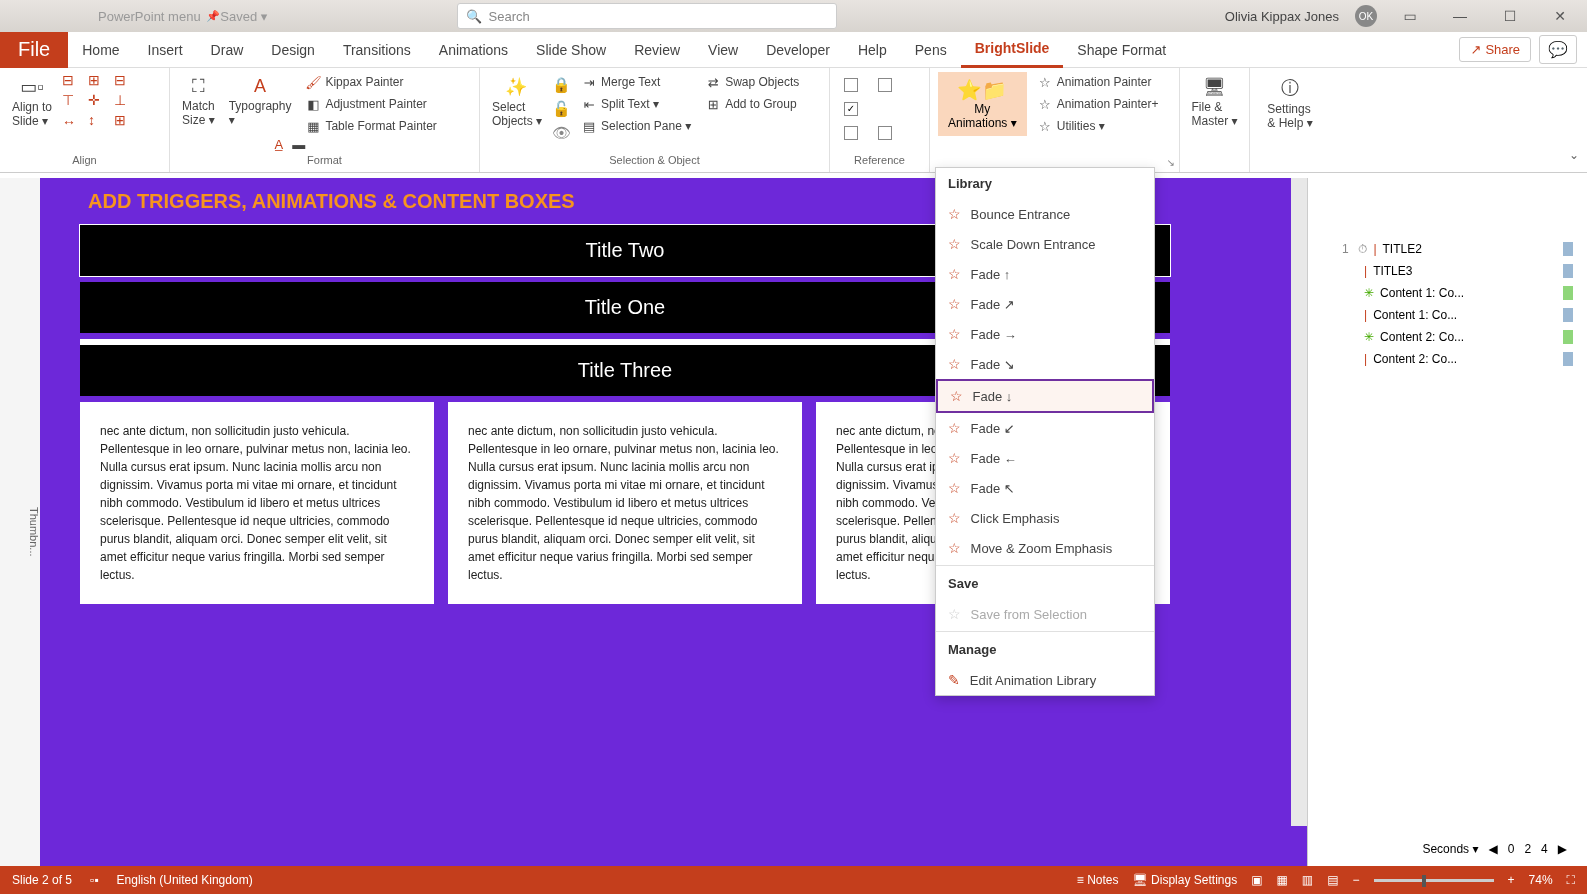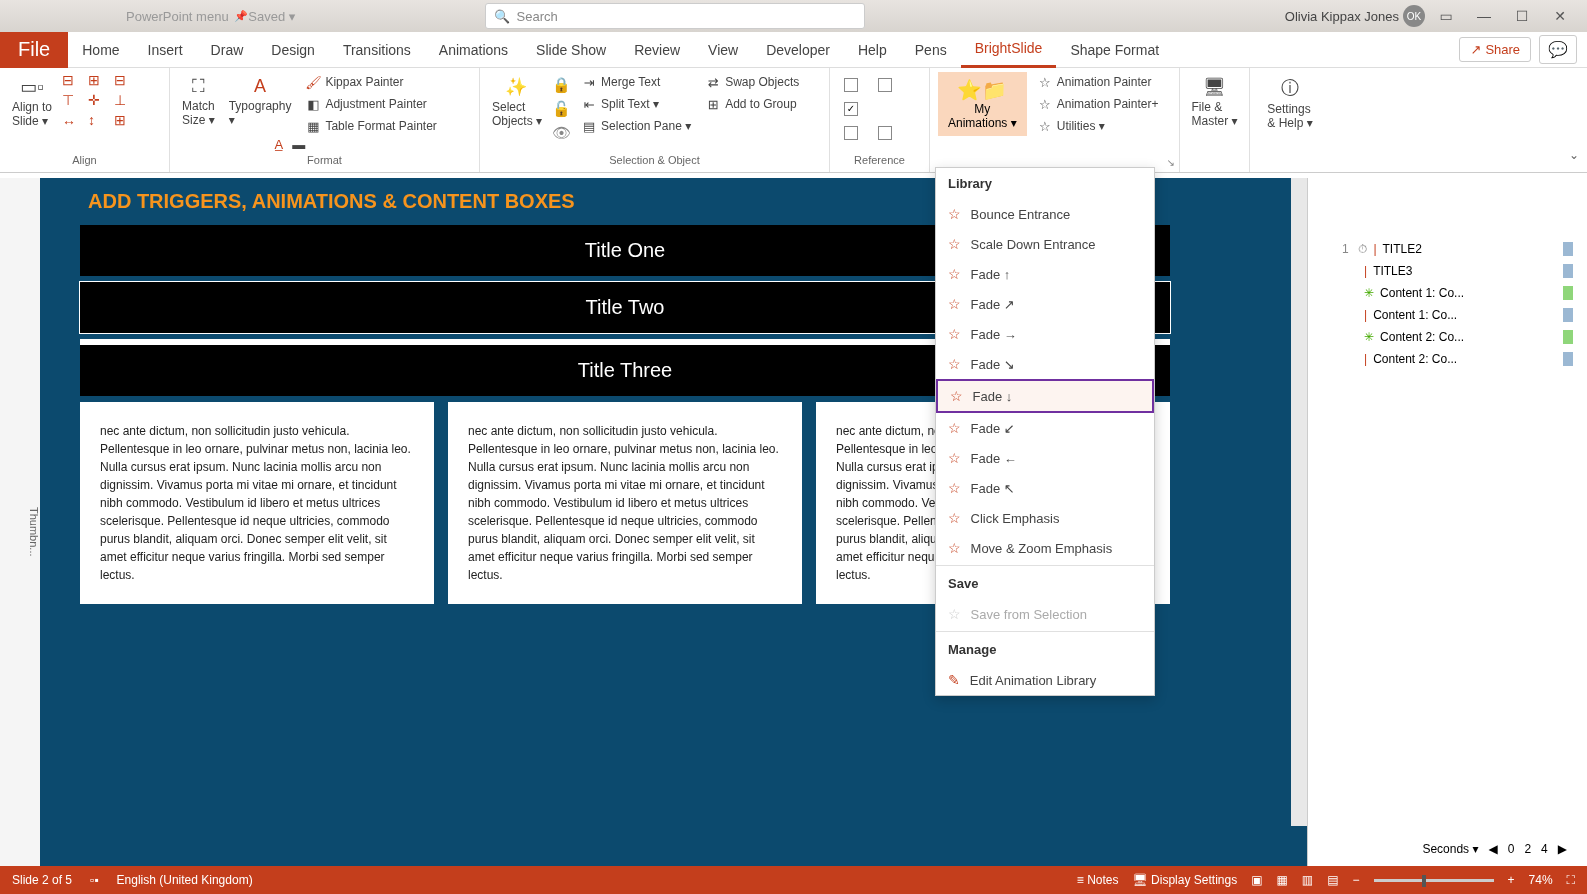--- a/index.html
+++ b/index.html
@@ -1,27 +1,27 @@
 <!DOCTYPE html>
 <html><head>
 <meta charset="utf-8">
 <style>
 *{margin:0;padding:0;box-sizing:border-box;font-family:"Segoe UI",sans-serif}
 body{width:1587px;height:894px;background:#fff;overflow:hidden;position:relative}
 .titlebar{height:32px;background:linear-gradient(to bottom,#e8e4e0,#d8d4cf);display:flex;align-items:center;padding:0 10px;font-size:13px;color:#444}
-.titlebar .docname{margin-left:116px;color:#999}
+.titlebar .docname{margin-left:88px;color:#999}
 .searchbox{margin-left:190px;width:380px;height:26px;background:#fff;border:1px solid #ccc;border-radius:3px;display:flex;align-items:center;padding:0 8px;color:#888}
 .searchicon{margin-right:6px}
-.titlebar .user{margin-left:auto;display:flex;align-items:center;gap:4px}
+.titlebar .user{margin-left:auto;display:flex;align-items:center;gap:16px}
 .avatar{width:22px;height:22px;background:#888;border-radius:50%;color:#fff;font-size:10px;display:flex;align-items:center;justify-content:center}
 .winbtn{width:34px;text-align:center;font-size:14px;color:#555;cursor:pointer}
 .tabsrow{height:36px;display:flex;align-items:center;border-bottom:1px solid #ddd}
 .filetab{background:#c43e1c;color:#fff;height:36px;padding:0 18px;display:flex;align-items:center;font-size:20px}
 .tab{padding:0 14px;height:36px;display:flex;align-items:center;font-size:14px;color:#444;cursor:pointer}
-.tab.active{color:#c43e1c;border-bottom:3px solid #c43e1c;font-weight:400}
+.tab.active{color:#c43e1c;border-bottom:3px solid #c43e1c;font-weight:700}
 .sharebtn{margin-left:auto;border:1px solid #ccc;padding:4px 10px;font-size:13px;color:#c43e1c;border-radius:3px;display:flex;align-items:center;gap:4px}
 .commentbtn{margin-left:8px;margin-right:10px;border:1px solid #ccc;padding:4px 8px;border-radius:3px;color:#c43e1c}
 .ribbon{height:105px;background:#fff;display:flex;border-bottom:1px solid #ccc}
 .rgroup{border-right:1px solid #e0e0e0;padding:4px 8px;display:flex;flex-direction:column;justify-content:space-between;position:relative}
 .rgroup .glabel{font-size:11px;text-align:center;color:#666;padding-bottom:2px}
 .rgcontent{display:flex;gap:6px;align-items:flex-start;flex:1}
 .rbtntall{display:flex;flex-direction:column;align-items:center;justify-content:center;gap:2px;font-size:12px;padding:4px;cursor:pointer;color:#444}
 .rbtntall .ricon{font-size:18px}
 .rstack{display:flex;flex-direction:column;gap:2px}
 .rbtn{display:flex;align-items:center;gap:4px;font-size:12px;padding:2px 4px;color:#444;cursor:pointer}
@@ -32,21 +32,21 @@
 .myanimbtn{background:#fad7bd;display:flex;flex-direction:column;align-items:center;justify-content:center;padding:6px 10px;cursor:pointer;font-size:12px}
 .dropdown{position:absolute;top:167px;left:935px;width:220px;background:#fff;border:1px solid #ccc;box-shadow:0 4px 12px rgba(0,0,0,0.2);z-index:100;font-size:13px}
 .ddheader{font-weight:bold;padding:8px 12px;color:#333}
 .dditem{display:flex;align-items:center;gap:10px;padding:7px 12px;cursor:pointer;color:#444}
 .dditem .staricon{color:#c43e1c;font-size:14px}
 .dditem.highlighted{border:2px solid #7030a0;background:#fdf4f0}
 .dditem.disabled{color:#aaa}
 .ddsep{border-top:1px solid #e0e0e0;margin:2px 0}
 .workspace{position:absolute;top:178px;left:0;right:0;bottom:28px;display:flex}
 .thumbrail{width:40px;background:#f5f5f5;writing-mode:vertical-rl;text-align:center;font-size:11px;color:#666;padding-top:20px}
-.canvas{flex:1;background:#0c4a6e;position:relative;overflow:hidden}
+.canvas{flex:1;background:#6d28d9;position:relative;overflow:hidden}
 .slide{position:absolute;top:0;left:40px;width:1090px;height:560px}
 .slidetitle{color:#f7941d;font-weight:bold;font-size:20px;padding:12px 8px}
 .titlebar-box{background:#000;color:#fff;text-align:center;padding:14px;font-size:20px;margin-bottom:6px}
 .titlebar-box.selected{outline:1px solid #fff}
 .contentrow{display:flex;gap:14px;margin-top:4px}
 .contentbox{flex:1;background:#fff;padding:20px;font-size:12px;line-height:1.5;color:#222}
 .animpane{width:280px;background:#fff;border-left:1px solid #ccc;padding:10px;font-size:12px}
 .animrow{display:flex;align-items:center;gap:6px;padding:4px;margin-left:20px}
 .animbar{width:10px;height:14px;margin-left:auto}
 .statusbar{position:absolute;bottom:0;left:0;right:0;height:28px;background:#c43e1c;color:#fff;display:flex;align-items:center;padding:0 12px;font-size:12px;gap:18px}
@@ -309,22 +309,22 @@
       <span class="staricon">✎</span>
       <span>Edit Animation Library</span>
     </div>
 </div>
 
 <div class="workspace">
   <div class="thumbrail">Thumbn...</div>
   <div class="canvas">
     <div class="slide">
       <div class="slidetitle">ADD TRIGGERS, ANIMATIONS &amp; CONTENT BOXES</div>
+      <div class="titlebar-box selected">Title Two</div>
       <div class="titlebar-box">Title One</div>
-      <div class="titlebar-box selected">Title Two</div>
       <div style="height:6px;background:#fff"></div>
       <div class="titlebar-box">Title Three</div>
       <div class="contentrow">
         <div class="contentbox">nec ante dictum, non sollicitudin justo vehicula. Pellentesque in leo ornare, pulvinar metus non, lacinia leo. Nulla cursus erat ipsum. Nunc lacinia mollis arcu non dignissim. Vivamus porta mi vitae mi ornare, et tincidunt nibh commodo. Vestibulum id libero et metus ultrices scelerisque. Pellentesque id neque ultricies, commodo purus blandit, aliquam orci. Donec semper elit velit, sit amet efficitur neque varius fringilla. Morbi sed semper lectus.</div>
         <div class="contentbox">nec ante dictum, non sollicitudin justo vehicula. Pellentesque in leo ornare, pulvinar metus non, lacinia leo. Nulla cursus erat ipsum. Nunc lacinia mollis arcu non dignissim. Vivamus porta mi vitae mi ornare, et tincidunt nibh commodo. Vestibulum id libero et metus ultrices scelerisque. Pellentesque id neque ultricies, commodo purus blandit, aliquam orci. Donec semper elit velit, sit amet efficitur neque varius fringilla. Morbi sed semper lectus.</div>
         <div class="contentbox">nec ante dictum, non sollicitudin justo vehicula. Pellentesque in leo ornare, pulvinar metus non, lacinia leo. Nulla cursus erat ipsum. Nunc lacinia mollis arcu non dignissim. Vivamus porta mi vitae mi ornare, et tincidunt nibh commodo. Vestibulum id libero et metus ultrices scelerisque. Pellentesque id neque ultricies, commodo purus blandit, aliquam orci. Donec semper elit velit, sit amet efficitur neque varius fringilla. Morbi sed semper lectus.</div>
       </div>
     </div>
     <div class="scrollbar-v"></div>
   </div>

